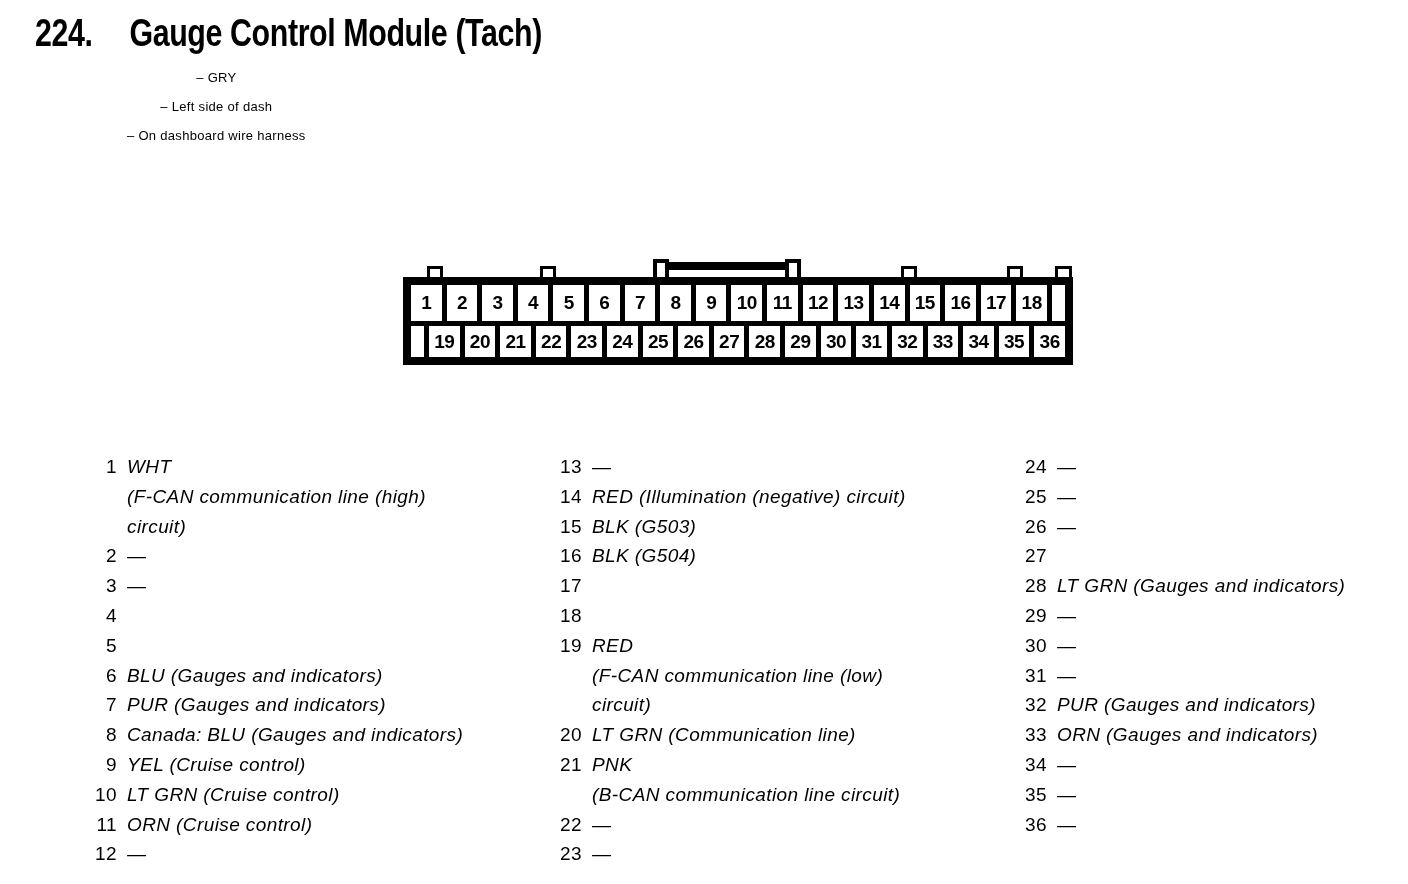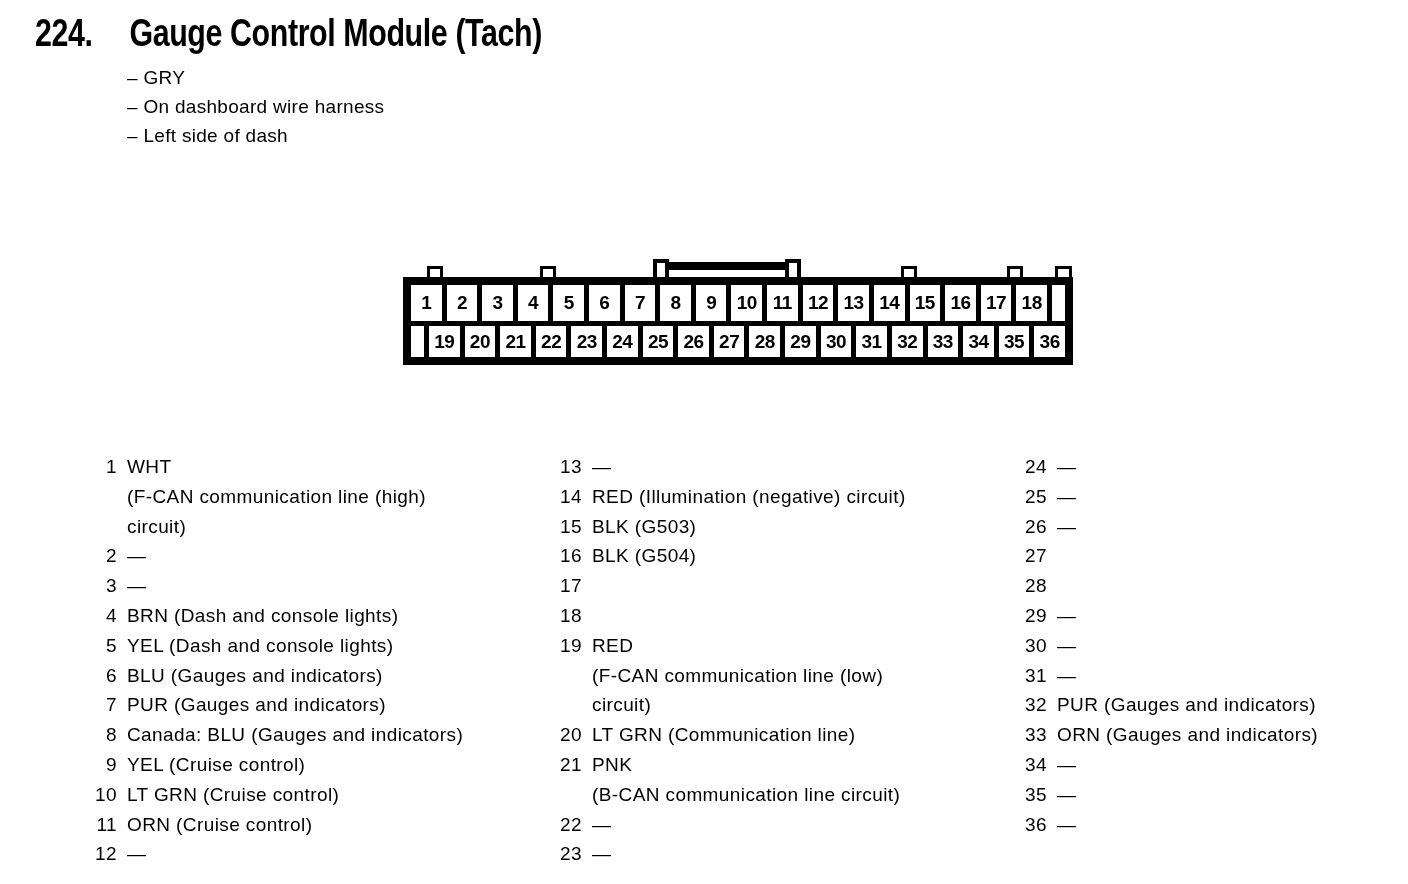--- a/index.html
+++ b/index.html
@@ -39,23 +39,24 @@
   }
 
   
   .notes {
     position: absolute;
     left: 127px;
     top: 63px;
     margin: 0;
     padding: 0;
     list-style: none;
-    font-size: 19px;
+    font-size: 13px;
     line-height: 29px;
     letter-spacing: 0.3px;
+    text-align: center;
   }
 
   
   .connector { position: absolute; left: 403px; top: 258px; width: 670px; height: 108px; }
   .conn-body {
     position: absolute;
     left: 0; top: 19px;
     width: 670px; height: 88px;
     background: #000000;
     border: 8px solid #000000;
@@ -110,36 +111,36 @@
   .tab-e { left: 652px; width: 17px; }
 
   
   .pin-list { position: absolute; left: 0; top: 452px; width: 1408px; font-size: 19px; line-height: 29.8px; letter-spacing: 0.4px; }
   .pin-col { position: absolute; top: 0; }
   .col-0 { left: 85px; }
   .col-1 { left: 550px; }
   .col-2 { left: 1015px; }
   .pin-entry { display: flex; align-items: flex-start; }
   .pin-num { flex: 0 0 32px; text-align: right; margin-right: 10px; }
-  .pin-desc { white-space: pre-line; }
+  .pin-desc { white-space: pre-line; font-style: italic; }
 </style>
 </head>
 <body>
 
 <div class="page">
 
   <header class="title-row">
     <span class="sec-num">224.</span>
     <h1 class="title">Gauge Control Module (Tach)</h1>
   </header>
 
   <ul class="notes">
       <li>– GRY</li>
+      <li>– Left side of dash</li>
       <li>– On dashboard wire harness</li>
-      <li>– Left side of dash</li>
     </ul>
 
   <div class="connector">
     <div class="latch-bar"></div>
     <div class="latch-post post-left"></div>
     <div class="latch-post post-right"></div>
     <div class="tab tab-a"></div>
     <div class="tab tab-b"></div>
     <div class="tab tab-c"></div>
     <div class="tab tab-d"></div>
@@ -202,25 +203,23 @@
         <div class="pin-entry">
           <span class="pin-num">2</span>
           <span class="pin-desc">—</span>
         </div>
         <div class="pin-entry">
           <span class="pin-num">3</span>
           <span class="pin-desc">—</span>
         </div>
         <div class="pin-entry">
           <span class="pin-num">4</span>
-          <span class="pin-desc">BRN (Dash and console lights)</span>
         </div>
         <div class="pin-entry">
           <span class="pin-num">5</span>
-          <span class="pin-desc">YEL (Dash and console lights)</span>
         </div>
         <div class="pin-entry">
           <span class="pin-num">6</span>
           <span class="pin-desc">BLU (Gauges and indicators)</span>
         </div>
         <div class="pin-entry">
           <span class="pin-num">7</span>
           <span class="pin-desc">PUR (Gauges and indicators)</span>
         </div>
         <div class="pin-entry">
@@ -302,20 +301,21 @@
         </div>
         <div class="pin-entry">
           <span class="pin-num">26</span>
           <span class="pin-desc">—</span>
         </div>
         <div class="pin-entry">
           <span class="pin-num">27</span>
         </div>
         <div class="pin-entry">
           <span class="pin-num">28</span>
+          <span class="pin-desc">LT GRN (Gauges and indicators)</span>
         </div>
         <div class="pin-entry">
           <span class="pin-num">29</span>
           <span class="pin-desc">—</span>
         </div>
         <div class="pin-entry">
           <span class="pin-num">30</span>
           <span class="pin-desc">—</span>
         </div>
         <div class="pin-entry">

